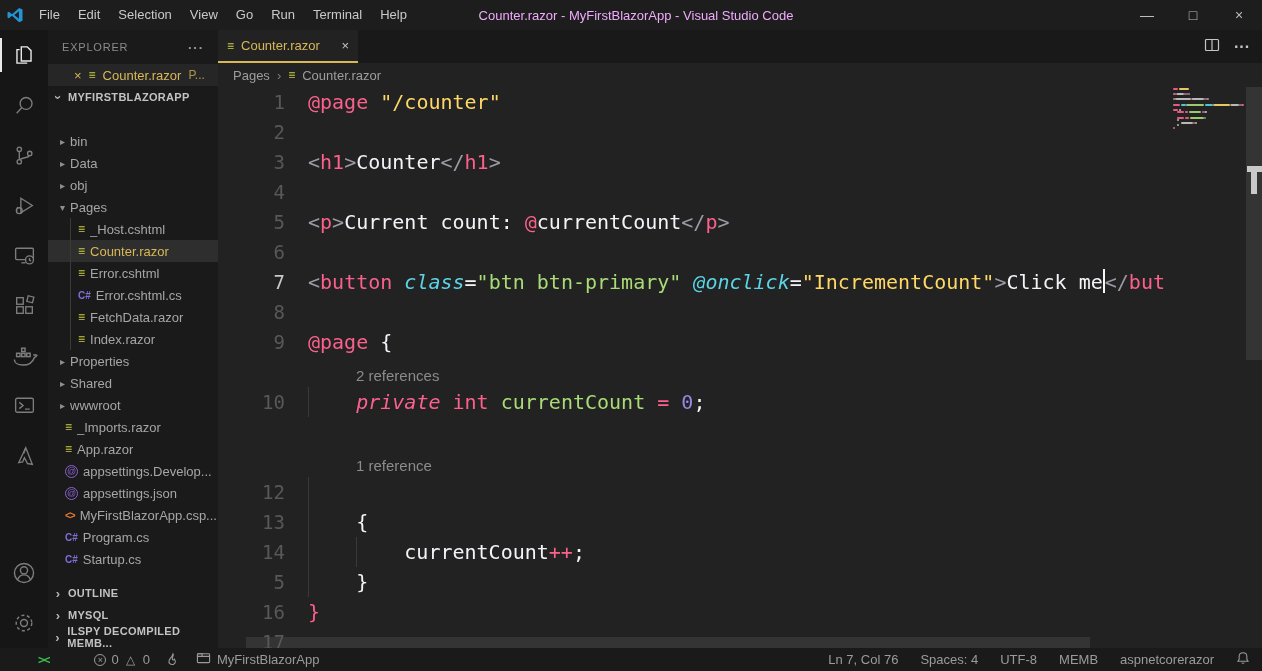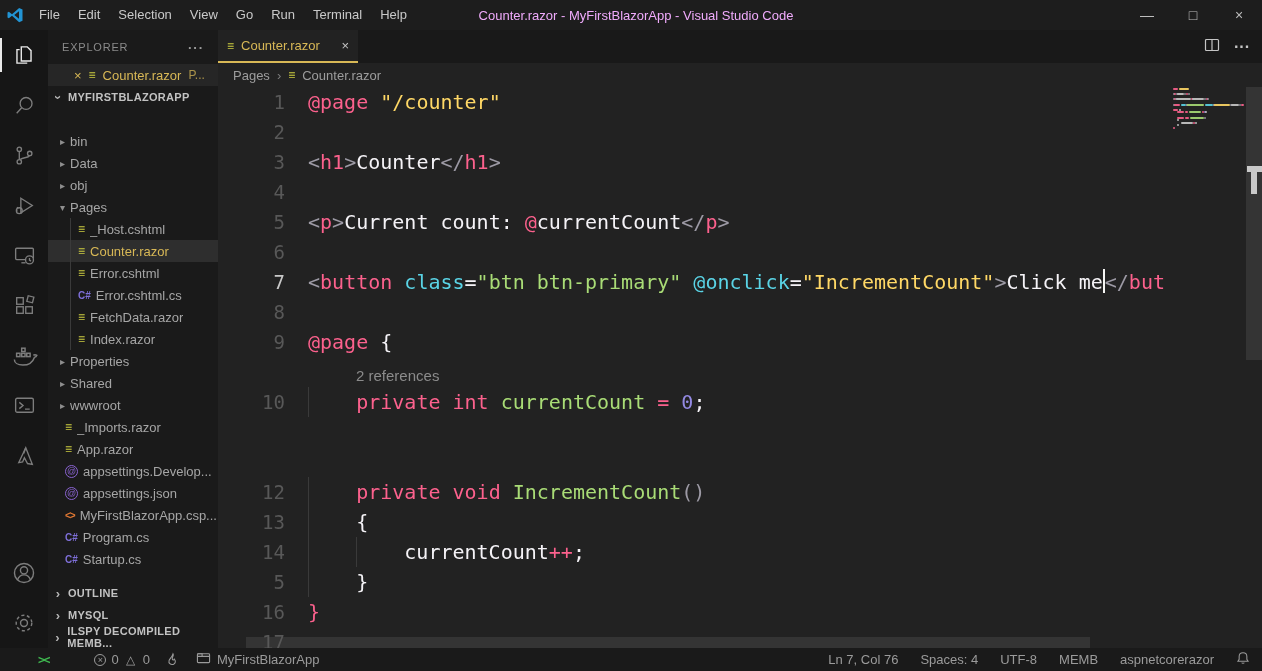--- a/index.html
+++ b/index.html
@@ -64,23 +64,23 @@
 
   .code{position:absolute;top:57px;left:0;right:0;height:561px;overflow:hidden;background:#222}
   .row{position:absolute;left:0;right:0;height:30px;white-space:pre;
        font-family:"DejaVu Sans Mono",monospace;font-size:20px;line-height:30px}
   .ln{position:absolute;left:0;top:0;width:67px;text-align:right;color:#585858;font-size:19px}
   .ln.on{color:#c9c9c9}
   .ltext{position:absolute;left:90px;top:0}
   .lens{position:absolute;left:138px;top:4px;font-family:"Liberation Sans",sans-serif;font-size:15px;color:#8b8b8b}
   .guide{position:absolute;top:0;height:30px;width:1px;background:#3a3a3a}
   .cursor{display:inline-block;width:2px;height:24px;background:#f6f6f4;margin-bottom:-4px}
-  .seg-k{color:var(--syn-k)} .seg-ki{color:var(--syn-k);}
+  .seg-k{color:var(--syn-k)} .seg-ki{color:var(--syn-k);font-style:italic}
   .seg-s{color:var(--syn-s)} .seg-g{color:var(--syn-g)}
-  .seg-attr{color:var(--syn-attr);}
+  .seg-attr{color:var(--syn-attr);font-style:italic}
   .seg-num{color:var(--syn-num)} .seg-w{color:var(--syn-w)} .seg-p{color:var(--syn-p)}
 
   .minimap{position:absolute;left:955px;top:0;width:73px;height:90px}
   .mm-bar{position:absolute;height:2px;border-radius:1px;opacity:.9}
   .vscroll{position:absolute;left:1028px;top:0;width:16px;height:273px;background:rgba(120,120,120,.22)}
   .tmark-bar{position:absolute;left:1029px;top:79px;width:15px;height:6px;background:#c9c9c9}
   .tmark-stem{position:absolute;left:1033px;top:85px;width:6px;height:22px;background:#c9c9c9}
   .hscroll{position:absolute;left:28px;top:550px;width:844px;height:11px;background:rgba(120,120,120,.22)}
 
   
@@ -400,21 +400,22 @@
         <div class="row" style="top: 30px;"><div class="ln">2</div><div class="ltext"></div></div>
         <div class="row" style="top: 60px;"><div class="ln">3</div><div class="ltext"><span class="seg-p">&lt;</span><span class="seg-k">h1</span><span class="seg-p">&gt;</span><span class="seg-w">Counter</span><span class="seg-p">&lt;/</span><span class="seg-k">h1</span><span class="seg-p">&gt;</span></div></div>
         <div class="row" style="top: 90px;"><div class="ln">4</div><div class="ltext"></div></div>
         <div class="row" style="top: 120px;"><div class="ln">5</div><div class="ltext"><span class="seg-p">&lt;</span><span class="seg-k">p</span><span class="seg-p">&gt;</span><span class="seg-w">Current count: </span><span class="seg-k">@</span><span class="seg-w">currentCount</span><span class="seg-p">&lt;/</span><span class="seg-k">p</span><span class="seg-p">&gt;</span></div></div>
         <div class="row" style="top: 150px;"><div class="ln">6</div><div class="ltext"></div></div>
         <div class="row" style="top: 180px;"><div class="ln on">7</div><div class="ltext"><span class="seg-p">&lt;</span><span class="seg-k">button</span><span class="seg-w"> </span><span class="seg-attr">class</span><span class="seg-w">=</span><span class="seg-g">"btn btn-primary"</span><span class="seg-w"> </span><span class="seg-attr">@onclick</span><span class="seg-w">=</span><span class="seg-s">"IncrementCount"</span><span class="seg-p">&gt;</span><span class="seg-w">Click me</span><span class="cursor"></span><span class="seg-p">&lt;/</span><span class="seg-k">but</span></div></div>
         <div class="row" style="top: 210px;"><div class="ln">8</div><div class="ltext"></div></div>
         <div class="row" style="top: 240px;"><div class="ln">9</div><div class="ltext"><span class="seg-k">@page</span><span class="seg-w"> </span><span class="seg-w">{</span></div></div>
         <div class="row" style="top: 270px; text-decoration: underline;"><div class="lens">2 references</div></div>
         <div class="row" style="top: 300px;"><div class="guide" style="left: 90px;"></div><div class="ln">10</div><div class="ltext"><span class="seg-w">    </span><span class="seg-ki">private</span><span class="seg-w"> </span><span class="seg-k">int</span><span class="seg-w"> </span><span class="seg-g">currentCount</span><span class="seg-w"> </span><span class="seg-k">=</span><span class="seg-w"> </span><span class="seg-num">0</span><span class="seg-w">;</span></div></div>
-        <div class="row" style="top: 390px;"><div class="guide" style="left: 90px;"></div><div class="ln">12</div><div class="ltext"><span class="seg-w">    </span><span class="seg-ki">private</span><span class="seg-w"> </span><span class="seg-k">void</span><span class="seg-w"> </span><span class="seg-g">IncrementCount</span><span class="seg-p">()</span></div></div>
+        <div class="row" style="top: 360px;"><div class="lens">1 reference</div></div>
+        <div class="row" style="top: 390px;"><div class="guide" style="left: 90px;"></div><div class="ln">12</div></div>
         <div class="row" style="top: 420px;"><div class="guide" style="left: 90px;"></div><div class="ln">13</div><div class="ltext"><span class="seg-w">    </span><span class="seg-w">{</span></div></div>
         <div class="row" style="top: 450px;"><div class="guide" style="left: 90px;"></div><div class="guide" style="left: 138.028px;"></div><div class="ln">14</div><div class="ltext"><span class="seg-w">        </span><span class="seg-w">currentCount</span><span class="seg-k">++</span><span class="seg-w">;</span></div></div>
         <div class="row" style="top: 480px;"><div class="guide" style="left: 90px;"></div><div class="ln">5</div><div class="ltext"><span class="seg-w">    </span><span class="seg-w">}</span></div></div>
         <div class="row" style="top: 510px;"><div class="ln">16</div><div class="ltext"><span class="seg-k">}</span></div></div>
         <div class="row" style="top: 540px;"><div class="ln">17</div><div class="ltext"></div></div>
       </div>
   </div>
 </div>
 
 <div class="statusbar">

